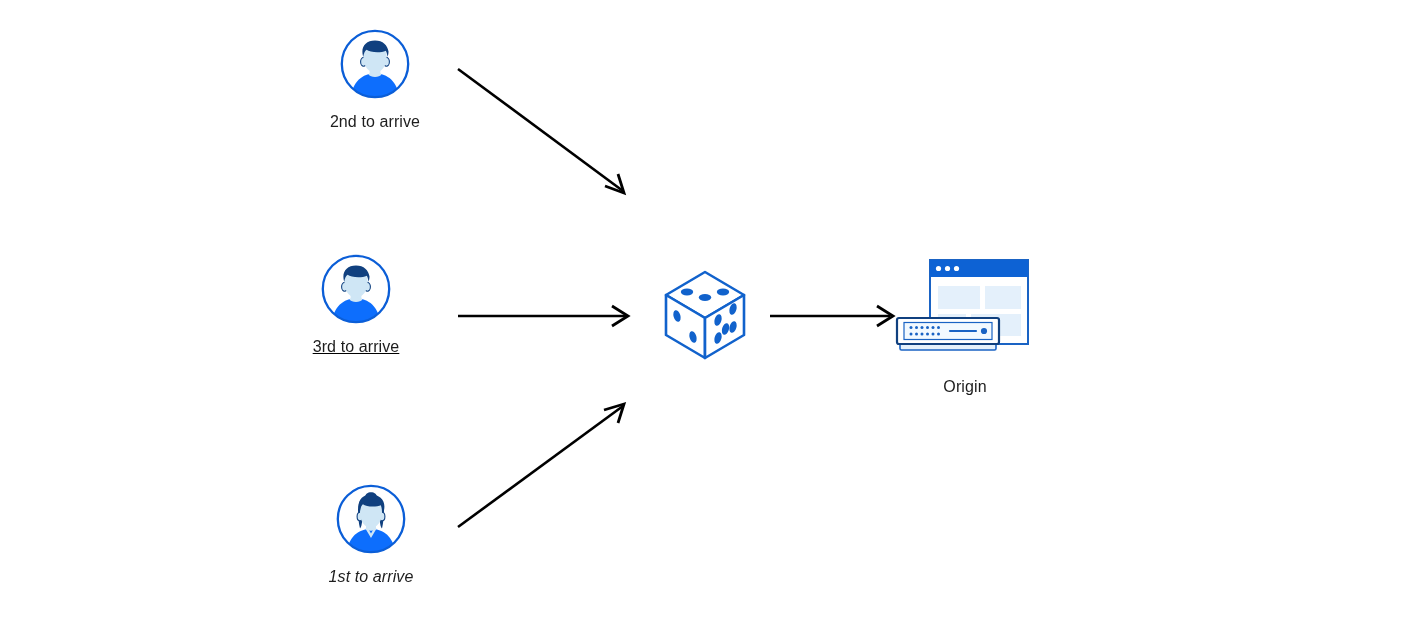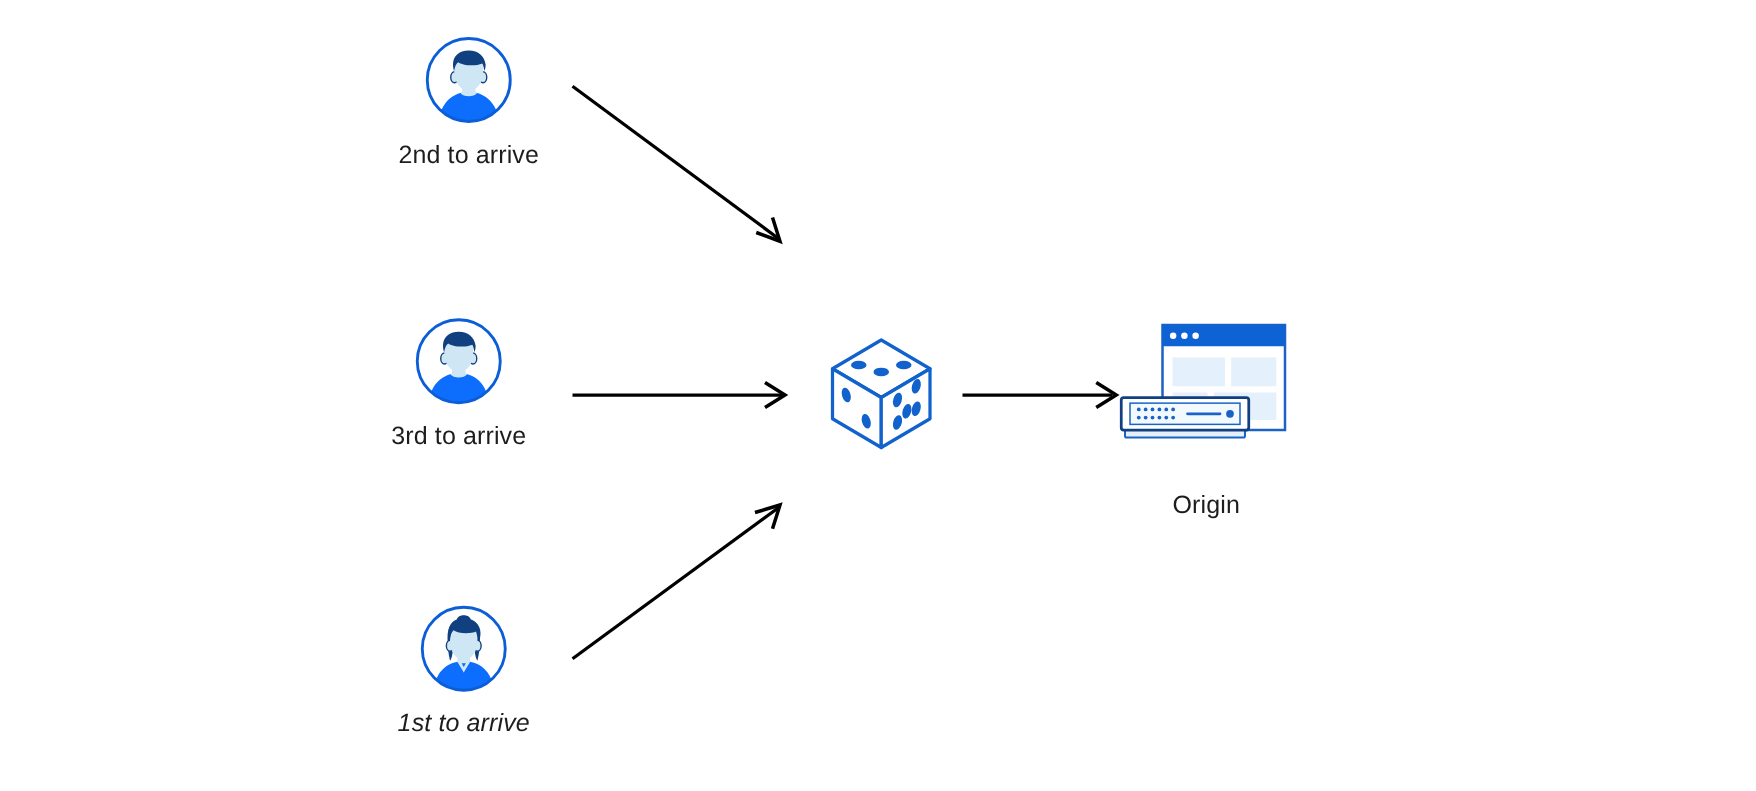--- a/index.html
+++ b/index.html
@@ -18,31 +18,31 @@
     overflow: hidden;
   }
   .node {
     position: absolute;
     display: flex;
     flex-direction: column;
     align-items: center;
   }
   .node-label {
     font-family: "Liberation Sans", sans-serif;
-    font-size: 20px;
+    font-size: 16px;
     color: #1d1d1d;
     text-align: center;
     white-space: nowrap;
     letter-spacing: 0.1px;
   }
   .avatar-node .node-label {
     margin-top: 13px;
   }
   .origin-node .node-label {
-    margin-top: 25px;
+    margin-top: 10px;
   }
   .icon-box {
     position: relative;
     line-height: 0;
   }
   #arrow-layer {
     position: absolute;
     left: 0;
     top: 0;
     width: 1405px;
@@ -103,21 +103,21 @@
           <path d="M36 14.6 c-9.1 0 -11.6 6.2 -11.6 14.4 c0 9.2 5.2 15.6 11.6 15.6 c6.4 0 11.6 -6.4 11.6 -15.6 C47.6 20.8 45.1 14.6 36 14.6 z" fill="#cfe6f5"></path>
 
           <path d="M36 12.4 c-8.0 0 -12.6 4.6 -12.6 11.2 c0 2.2 0.4 4.0 0.9 5.2 c0.6 -3.9 1.6 -6.0 3.3 -7.1 c3.1 2.6 13.6 3.6 19.2 1.0 c0.9 1.6 1.4 3.6 1.7 6.1 c0.6 -1.3 1.0 -3.1 1.0 -5.2 C48.5 17.0 44.0 12.4 36 12.4 z" fill="#10407f"></path>
         </g>
         <circle cx="36" cy="36" r="33.2" fill="none" stroke="#0b5ed7" stroke-width="2.3"></circle>
       </svg>
     </div>
     <div class="node-label">2nd to arrive</div>
   </div>
 
-  <div class="node avatar-node" style="left:303px; top:253px; width:128px;">
+  <div class="node avatar-node" style="left:292px; top:253px; width:128px;text-decoration:underline;">
     <div class="icon-box">
       <svg width="72" height="72" viewBox="0 0 72 72">
         <defs>
           <clipPath id="clipB">
               <circle cx="36" cy="36" r="33.2"></circle>
             </clipPath>
         </defs>
         <circle cx="36" cy="36" r="33.2" fill="#ffffff"></circle>
         <g clip-path="url(#clipB)">
           <path d="M36 45.5 c-13 0 -23 8.5 -24.5 26 h49 C59 53.9 49 45.5 36 45.5 z" fill="#0d6efd"></path>

